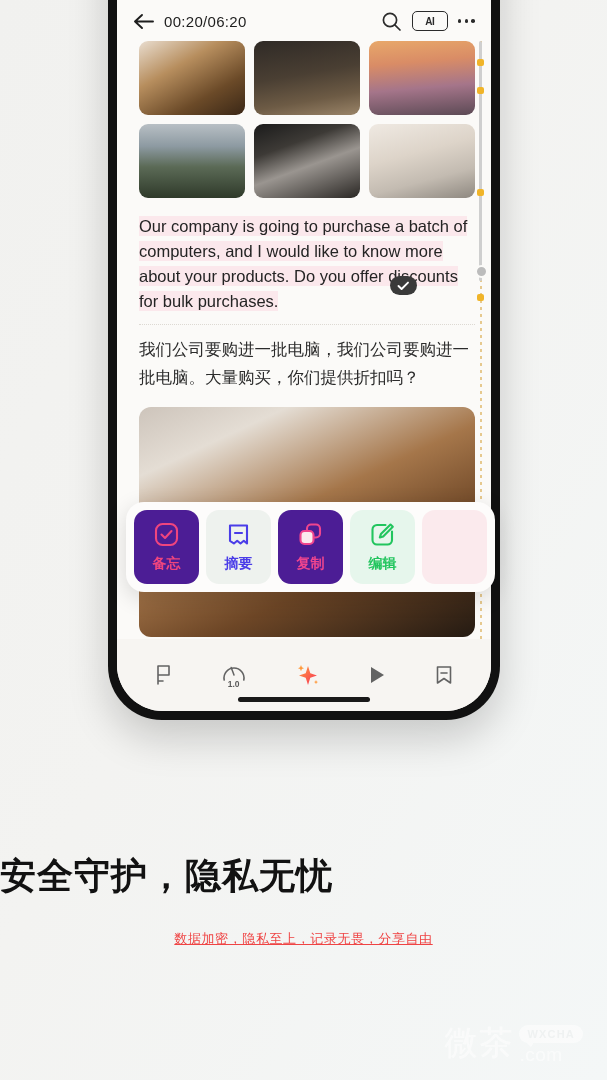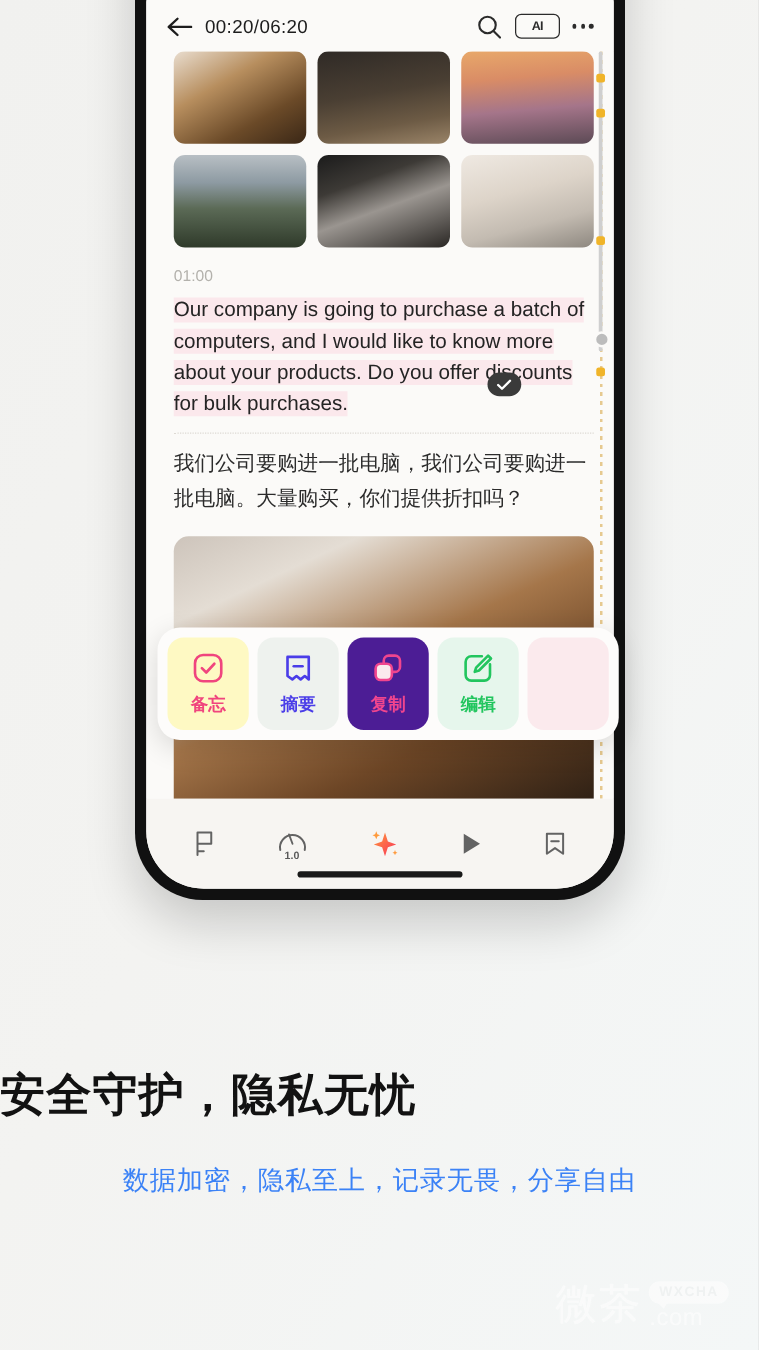--- a/index.html
+++ b/index.html
@@ -112,21 +112,21 @@
     width:132px;height:5px;border-radius:3px;background:#191919;}
 
   
   .headline{
     position:absolute;left:0;right:0;top:852px;text-align:left;
     font-family:"Liberation Serif","DejaVu Serif",serif;
     font-size:36px;font-weight:700;color:#121212;letter-spacing:1px;
   }
   .subline{
     position:absolute;left:0;right:0;top:930px;text-align:center;
-    font-size:21px;color:#3b82f6;letter-spacing:.6px;
+    font-size:13px;color:#ef4444;letter-spacing:.6px;text-decoration:underline;
   }
 
   
   .wm{position:absolute;right:24px;bottom:14px;display:flex;align-items:flex-end;gap:5px;
       opacity:.55;}
   .wm-cn{font-family:"Liberation Serif",serif;font-size:33px;color:#fff;letter-spacing:2px;
          text-shadow:0 0 1px rgba(255,255,255,.8);}
   .wm-r{display:flex;flex-direction:column;align-items:flex-start;gap:1px;}
   .wm-bub{background:#fff;color:#eceeee;font-size:11px;font-weight:700;letter-spacing:1.2px;
           padding:3px 8px;border-radius:9px;position:relative;}
@@ -169,21 +169,20 @@
 
       <div class="grid">
         <div class="thumb t1"></div>
         <div class="thumb t2"></div>
         <div class="thumb t3"></div>
         <div class="thumb t4"></div>
         <div class="thumb t5"></div>
         <div class="thumb t6"></div>
       </div>
 
-      <div class="ts">01:00</div>
 
       <div class="hlwrap">
         <span class="hl">Our company is going to purchase a batch of computers, and I would like to know more about your products. Do you offer discounts for bulk purchases.</span>
         <span class="check">
           <svg width="13" height="10" viewBox="0 0 13 10">
               <path d="M1.5 5 L4.6 8 L11 1.6" stroke="#fff" stroke-width="1.9" fill="none" stroke-linecap="round" stroke-linejoin="round"></path>
             </svg>
         </span>
       </div>
 
@@ -241,21 +240,21 @@
           <path d="M7 9 H13" stroke="#636363" stroke-width="1.6" stroke-linecap="round"></path>
           </svg>
       </span>
       <div class="homebar"></div>
     </div>
   </div>
 </div>
 
 <div class="actionbar">
 
-  <div class="act" style="background:#fef9c3">
+  <div class="act" style="background:#4c1d95">
     <span>
       <svg width="27" height="27" viewBox="0 0 27 27">
           <rect x="3" y="3" width="21" height="21" rx="6.5" stroke="#f0457e" stroke-width="2.1" fill="none"></rect>
           <path d="M8.5 13.5 L12 17 L18.5 10" stroke="#f0457e" stroke-width="2.1" fill="none" stroke-linecap="round" stroke-linejoin="round"></path>
         </svg>
     </span>
     <span class="lbl" style="color:#f0457e">备忘</span>
   </div>
 
   <div class="act" style="background:#eef2ee">

